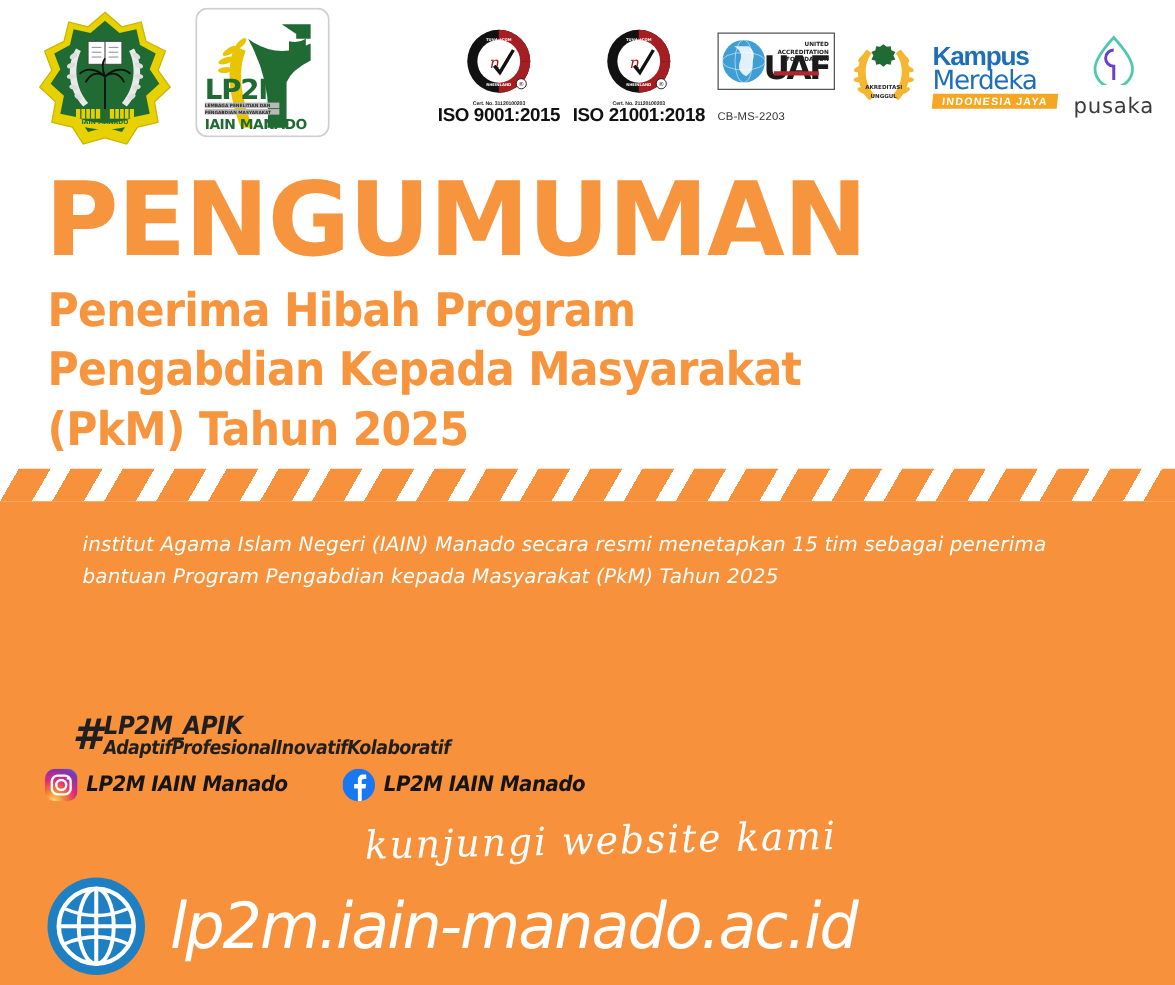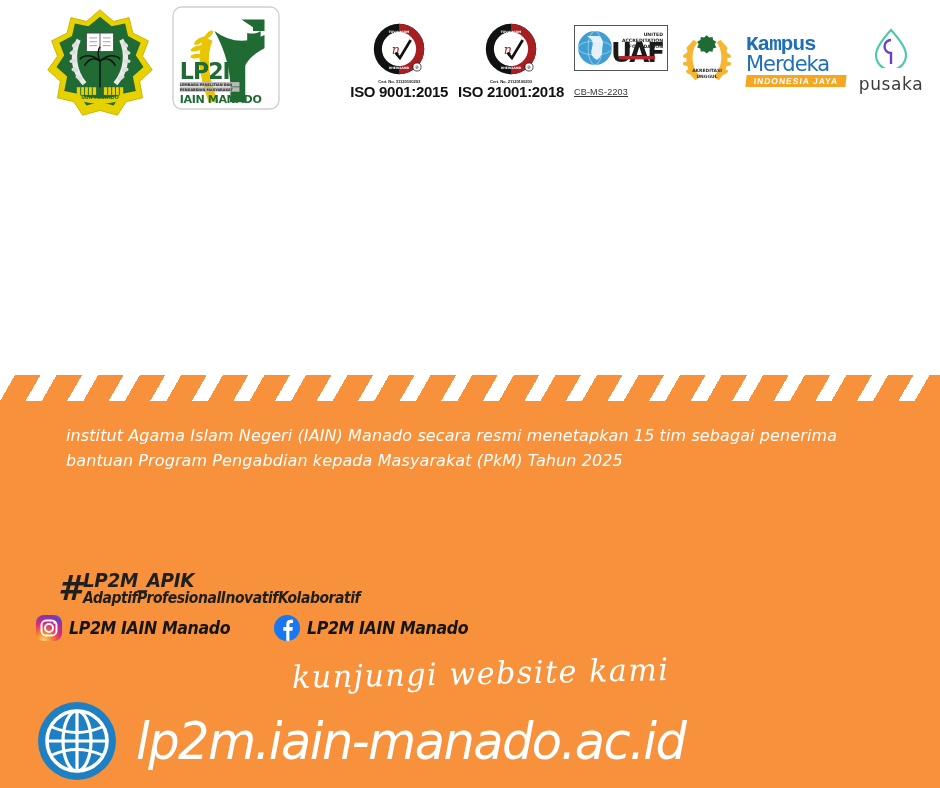--- a/index.html
+++ b/index.html
@@ -20,21 +20,21 @@
 
   
   #header {
     position: absolute;
     left: 0; top: 0;
     width: 940px; height: 130px;
     background: #ffffff;
   }
   .logo-left-group {
     position: absolute;
-    left: 42px; top: 6px;
+    left: 26px; top: 6px;
     display: flex;
     align-items: flex-start;
     gap: 14px;
   }
   .logo-right-group {
     position: absolute;
     right: 14px; top: 22px;
     display: flex;
     align-items: center;
     gap: 10px;
@@ -76,30 +76,29 @@
     border: 1.4px solid #555;
     background: #fff;
     position: relative;
     overflow: hidden;
   }
   .uaf-code {
     font-size: 9px;
     color: #333;
     margin-top: 16px;
     letter-spacing: 0.2px;
-    text-decoration: underline;
   }
 
   
   .akred-wrap { width: 58px; height: 58px; }
 
   
   .km-wrap { width: 100px; }
   .km-line1 {
-    font-family: Liberation Mono, monospace;
+    font-family: Liberation Sans, sans-serif;
     font-weight: bold;
     font-size: 21px;
     color: #1e6fb8;
     letter-spacing: -1px;
     line-height: 0.88;
   }
   .km-line2 {
     font-family: "DejaVu Sans", sans-serif;
     font-weight: normal;
     font-size: 21px;
@@ -470,20 +469,28 @@
       <div class="pusaka-wrap">
         <svg width="34" height="40" viewBox="0 0 34 40">
           <path d="M17 2 C6 14 2 22 2 27 A15 15 0 0 0 32 27 C32 22 28 14 17 2 Z" fill="none" stroke="#4ec9b0" stroke-width="2.2"></path>
           <path d="M17 12 A6.5 6.5 0 1 0 17 25 L17 36" fill="none" stroke="#6a3fc9" stroke-width="2.4"></path>
         </svg>
         <div class="pusaka-name">pusaka</div>
       </div>
     </div>
   </div>
 
+  <div id="title-area">
+    <div id="main-title">PENGUMUMAN</div>
+    <div id="subtitle">
+      <div>Penerima Hibah Program</div>
+      <div>Pengabdian Kepada Masyarakat</div>
+      <div>(PkM) Tahun 2025</div>
+    </div>
+  </div>
 
   <div id="stripes"></div>
 
   <div id="orange-body">
 
     <div id="body-text">institut Agama Islam Negeri (IAIN) Manado secara resmi menetapkan 15 tim sebagai penerima bantuan Program Pengabdian kepada Masyarakat (PkM) Tahun 2025</div>
 
     <div id="hashtag-block">
       <span class="hash-glyph">#</span>
       <span class="hash-lines">

